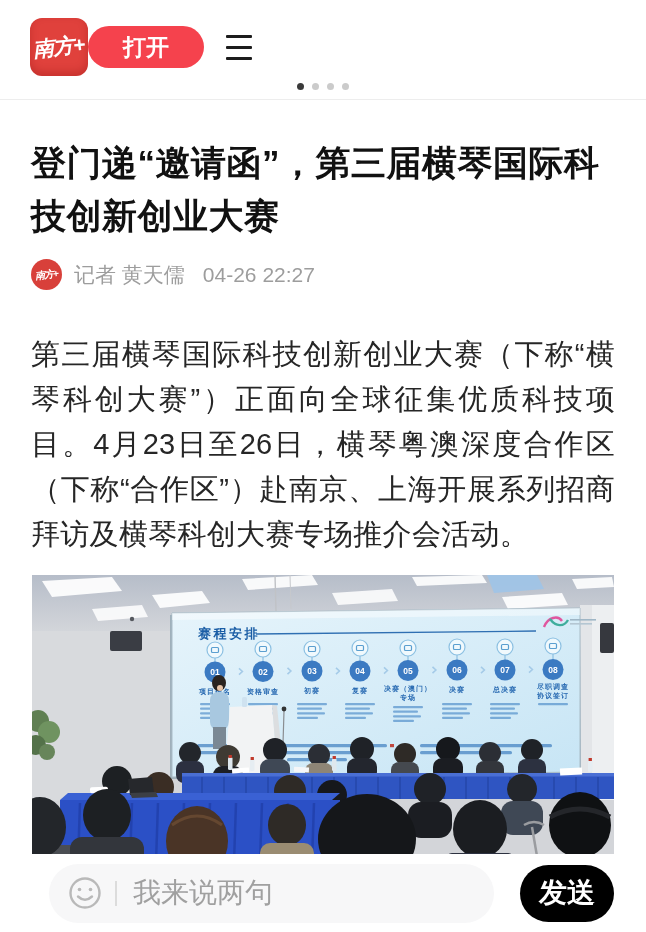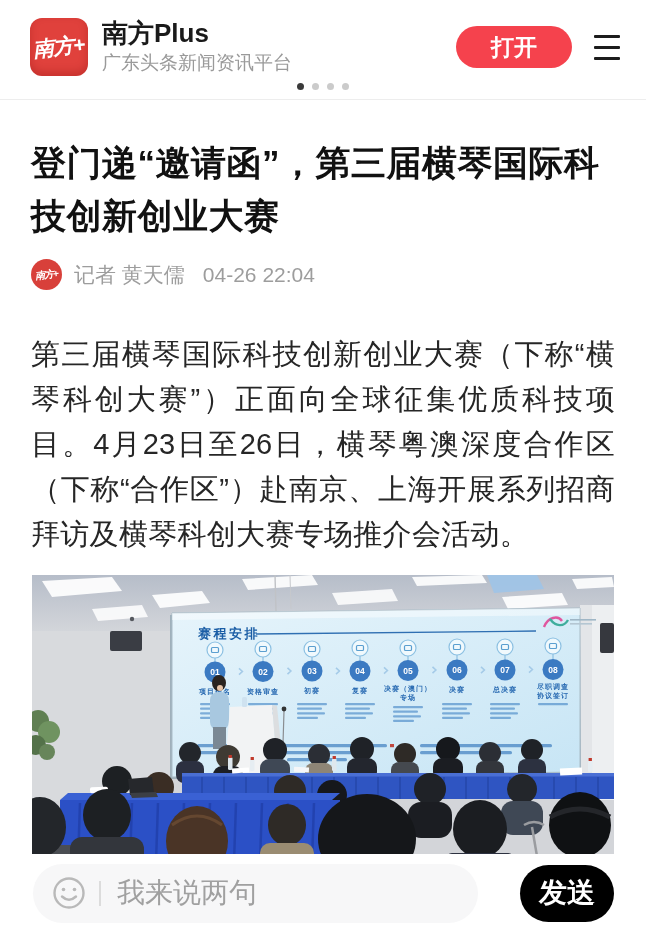--- a/index.html
+++ b/index.html
@@ -38,40 +38,36 @@
   .byline .name { margin-left:12px; font-size:21px; color:#9d9d9d; }
   .byline .time { margin-left:18px; font-size:21px; color:#9d9d9d; }
 
   .article-body { margin:42px 31px 0; font-size:29px; line-height:45px;
     color:#262626; text-align:justify; letter-spacing:.3px; }
 
   .photo { display:block; margin:18px 32px 0; width:582px; height:287px; }
 
   
   .comment-bar { position:fixed; left:0; bottom:0; width:646px; height:78px;
-    background:#ffffff; display:flex; align-items:center; }
+    background:#ffffff; display:flex; align-items:center;padding-left:16px; }
   .comment-input { margin-left:33px; width:445px; height:59px; border-radius:30px;
     background:#f7f7f8; display:flex; align-items:center; padding-left:19px; cursor:text; }
   .comment-input .divider { width:2px; height:25px; background:#dcdcdc; margin:0 16px 0 13px; }
   .comment-input .ph { font-size:28px; color:#a0a0a0; }
   .send-btn { border:none; outline:none; margin-left:auto; margin-right:32px;
     width:94px; height:57px; border-radius:29px; background:#000000; color:#ffffff;
     font-size:28px; font-weight:600; cursor:pointer; font-family:inherit; }
 </style>
 </head>
 <body>
 
 <div class="topbar">
   <div class="app-icon">
     <span>南方+</span>
   </div>
-  <div class="app-meta">
-    <div class="app-name">南方Plus</div>
-    <div class="app-tagline">广东头条新闻资讯平台</div>
-  </div>
   <button class="open-btn">打开</button>
   <div class="menu">
       <i></i>
       <i></i>
       <i></i>
     </div>
 </div>
 
 <div class="dots-row">
   <span class="on"></span>
@@ -80,21 +76,21 @@
   <span></span>
 </div>
 
 <h1 class="article-title">登门递“邀请函”，第三届横琴国际科技创新创业大赛</h1>
 
 <div class="byline">
   <div class="byline-icon">
     <span>南方+</span>
   </div>
   <span class="name">记者 黄天儒</span>
-  <span class="time">04-26 22:04</span>
+  <span class="time">04-26 22:27</span>
 </div>
 
 <p class="article-body">第三届横琴国际科技创新创业大赛（下称“横琴科创大赛”）正面向全球征集优质科技项目。4月23日至26日，横琴粤澳深度合作区（下称“合作区”）赴南京、上海开展系列招商拜访及横琴科创大赛专场推介会活动。</p>
 
 <svg class="photo" viewBox="0 0 582 287" xmlns="http://www.w3.org/2000/svg">
   <defs>
     <linearGradient id="lgCeil" x1="0" y1="0" x2="0" y2="1">
       <stop offset="0" stop-color="#b6bdc9"></stop>
         <stop offset="1" stop-color="#d6d8dc"></stop>
     </linearGradient>

